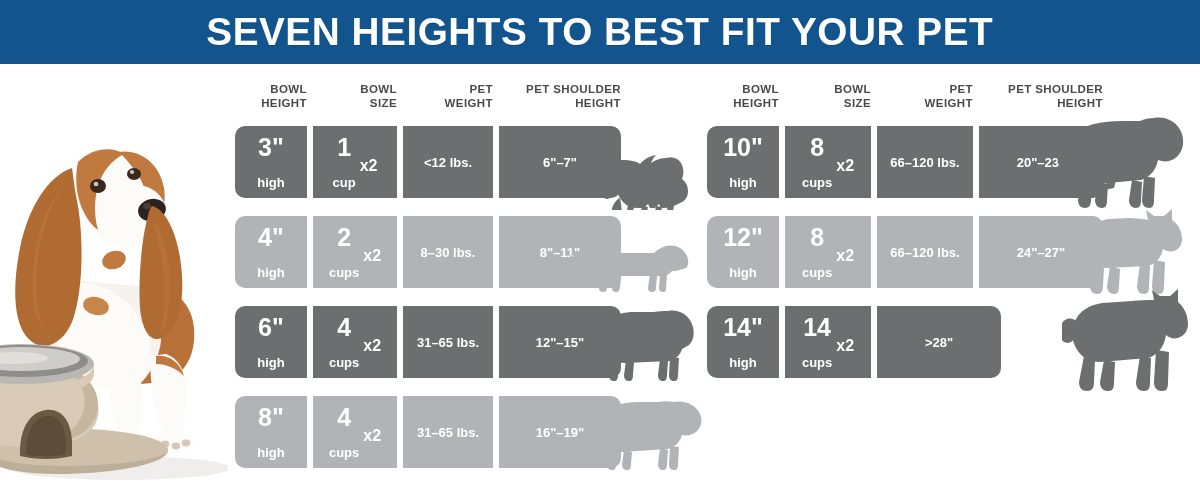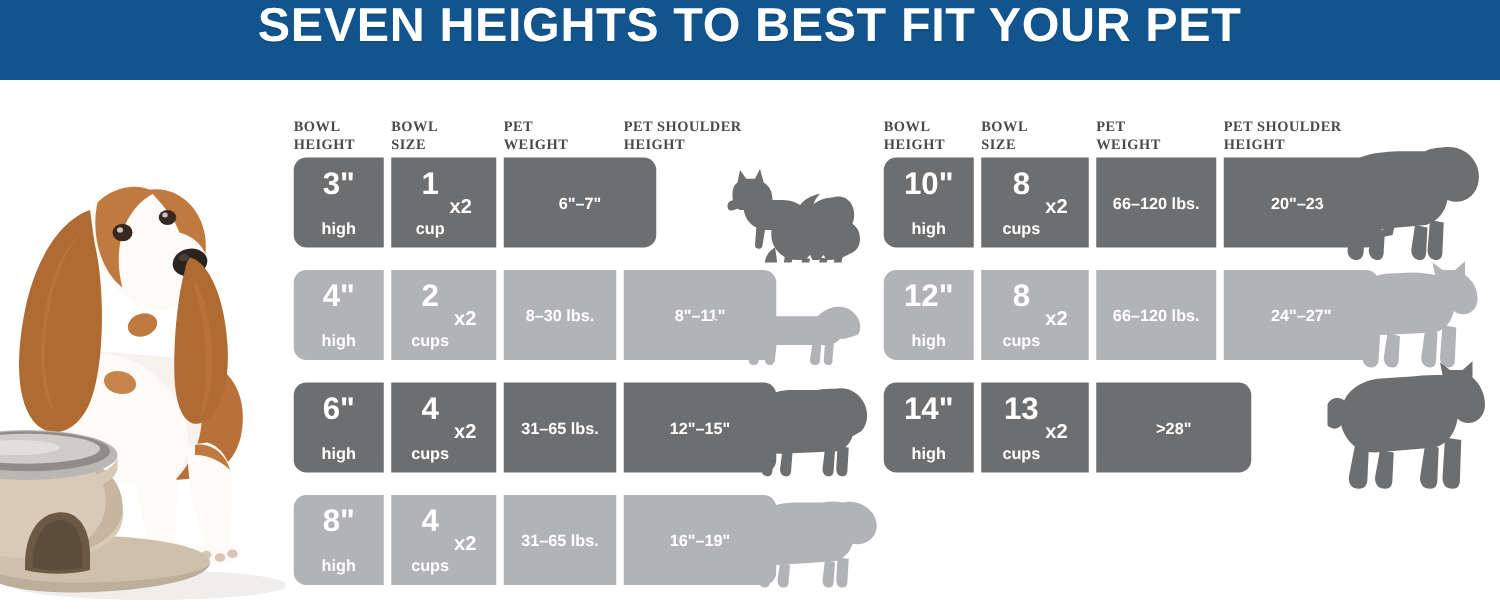--- a/index.html
+++ b/index.html
@@ -22,21 +22,21 @@
   }
 
   
   .title-bar {
     position: absolute;
     left: 0; top: 0;
     width: 1200px;
     height: 64px;
     background: #12558e;
     display: flex;
-    align-items: flex-start;
+    align-items: center;
     justify-content: center;
   }
   .title-text {
     color: #ffffff;
     font-family: "Liberation Sans", sans-serif;
     font-weight: bold;
     font-size: 38px;
     letter-spacing: 0.5px;
     transform: scaleX(1.02);
     white-space: nowrap;
@@ -60,30 +60,29 @@
   }
   .table.left  { left: 235px; }
   .table.right { left: 707px; }
 
   .head-row {
     display: flex;
     align-items: flex-end;
     height: 38px;
   }
   .head-cell {
-    text-align: left;
+    text-align: right;
     color: #4a4a4a;
     font-weight: bold;
     font-size: 11.5px;
     line-height: 13.5px;
     letter-spacing: 0.4px;
     margin-right: 6px;
-    padding-bottom: 3px;
+    padding-bottom: 16px;
     white-space: nowrap;
-    font-family: Liberation Serif, serif;
   }
   .head-cell span { display: block; }
 
   .data-row {
     display: flex;
     align-items: center;
     height: 72px;
     margin-bottom: 18px;
     position: relative;
   }
@@ -264,20 +263,23 @@
       </div>
       <div class="cell c1">
         <div class="size-inner">
           <div class="stack">
             <span class="big">1</span>
             <span class="sub">cup</span>
           </div>
           <span class="mult">x2</span>
         </div>
       </div>
+      <div class="cell c2">
+        <span class="plain">&lt;12 lbs.</span>
+      </div>
       <div class="cell c3 last">
         <span class="plain">6"–7"</span>
       </div>
     </div>
 
     <div class="data-row row-light">
       <div class="cell c0 first">
         <div class="stack">
           <span class="big">4"</span>
           <span class="sub">high</span>
@@ -421,21 +423,21 @@
     <div class="data-row row-dark">
       <div class="cell c0 first">
         <div class="stack">
           <span class="big">14"</span>
           <span class="sub">high</span>
         </div>
       </div>
       <div class="cell c1">
         <div class="size-inner">
           <div class="stack">
-            <span class="big">13</span>
+            <span class="big">14</span>
             <span class="sub">cups</span>
           </div>
           <span class="mult">x2</span>
         </div>
       </div>
       <div class="cell c3 last">
         <span class="plain">&gt;28"</span>
       </div>
     </div>
   </div>

